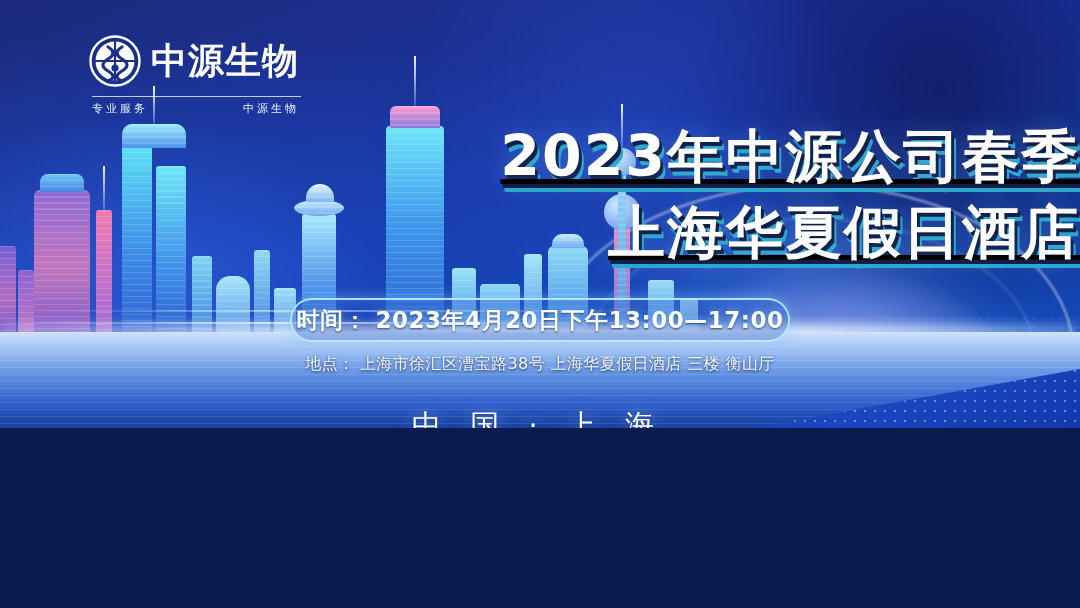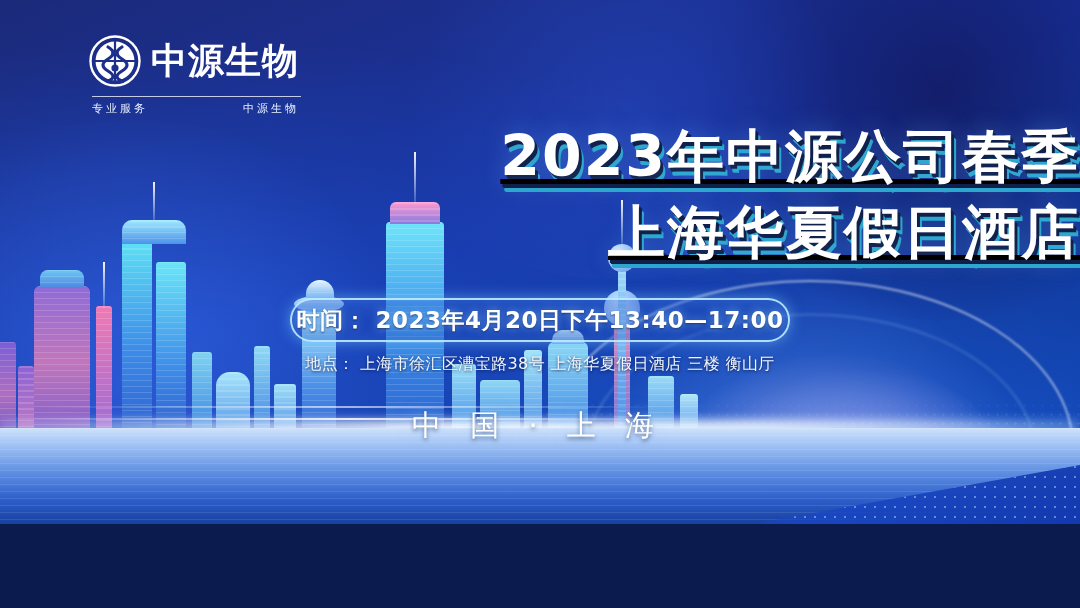--- a/index.html
+++ b/index.html
@@ -1,18 +1,18 @@
 <!DOCTYPE html>
 <html lang="zh"><head>
 <meta charset="utf-8">
 <style>
   html,body{margin:0;padding:0;background:#0b1b4d;}
   *{box-sizing:border-box;}
   .stage{
-    position:relative;width:1080px;height:524px;overflow:hidden;
+    position:relative;width:1080px;height:428px;overflow:hidden;
     font-family:"Liberation Sans","DejaVu Sans",sans-serif;
     background:
       radial-gradient(120% 90% at 18% 62%, rgba(30,90,220,.55) 0%, rgba(20,50,160,0) 60%),
       radial-gradient(90% 80% at 82% 95%, rgba(40,120,255,.45) 0%, rgba(20,50,160,0) 62%),
       linear-gradient(160deg,#1b2a7a 0%, #1b2f8f 22%, #17309c 45%, #113a9f 70%, #0b3aa3 100%);
   }
 
   
   .glow{position:absolute;border-radius:50%;pointer-events:none;}
   .glow-a{left:-180px;top:120px;width:620px;height:520px;
@@ -222,20 +222,20 @@
       <span>中源生物</span>
     </div>
   </div>
 
   <div class="headline">
     <div class="hl-line">2023年中源公司春季</div>
     <div class="hl-line">上海华夏假日酒店</div>
   </div>
 
   <div class="pill">
-    <span class="pill-text">时间： 2023年4月20日下午13:40—17:00</span>
+    <span class="pill-text">时间： 2023年4月20日下午13:00—17:00</span>
   </div>
 
   <div class="venue">地点： 上海市徐汇区漕宝路38号 上海华夏假日酒店 三楼 衡山厅</div>
 
   <div class="cityline">中 国 · 上 海</div>
 
 </div>
 
 </body></html>

